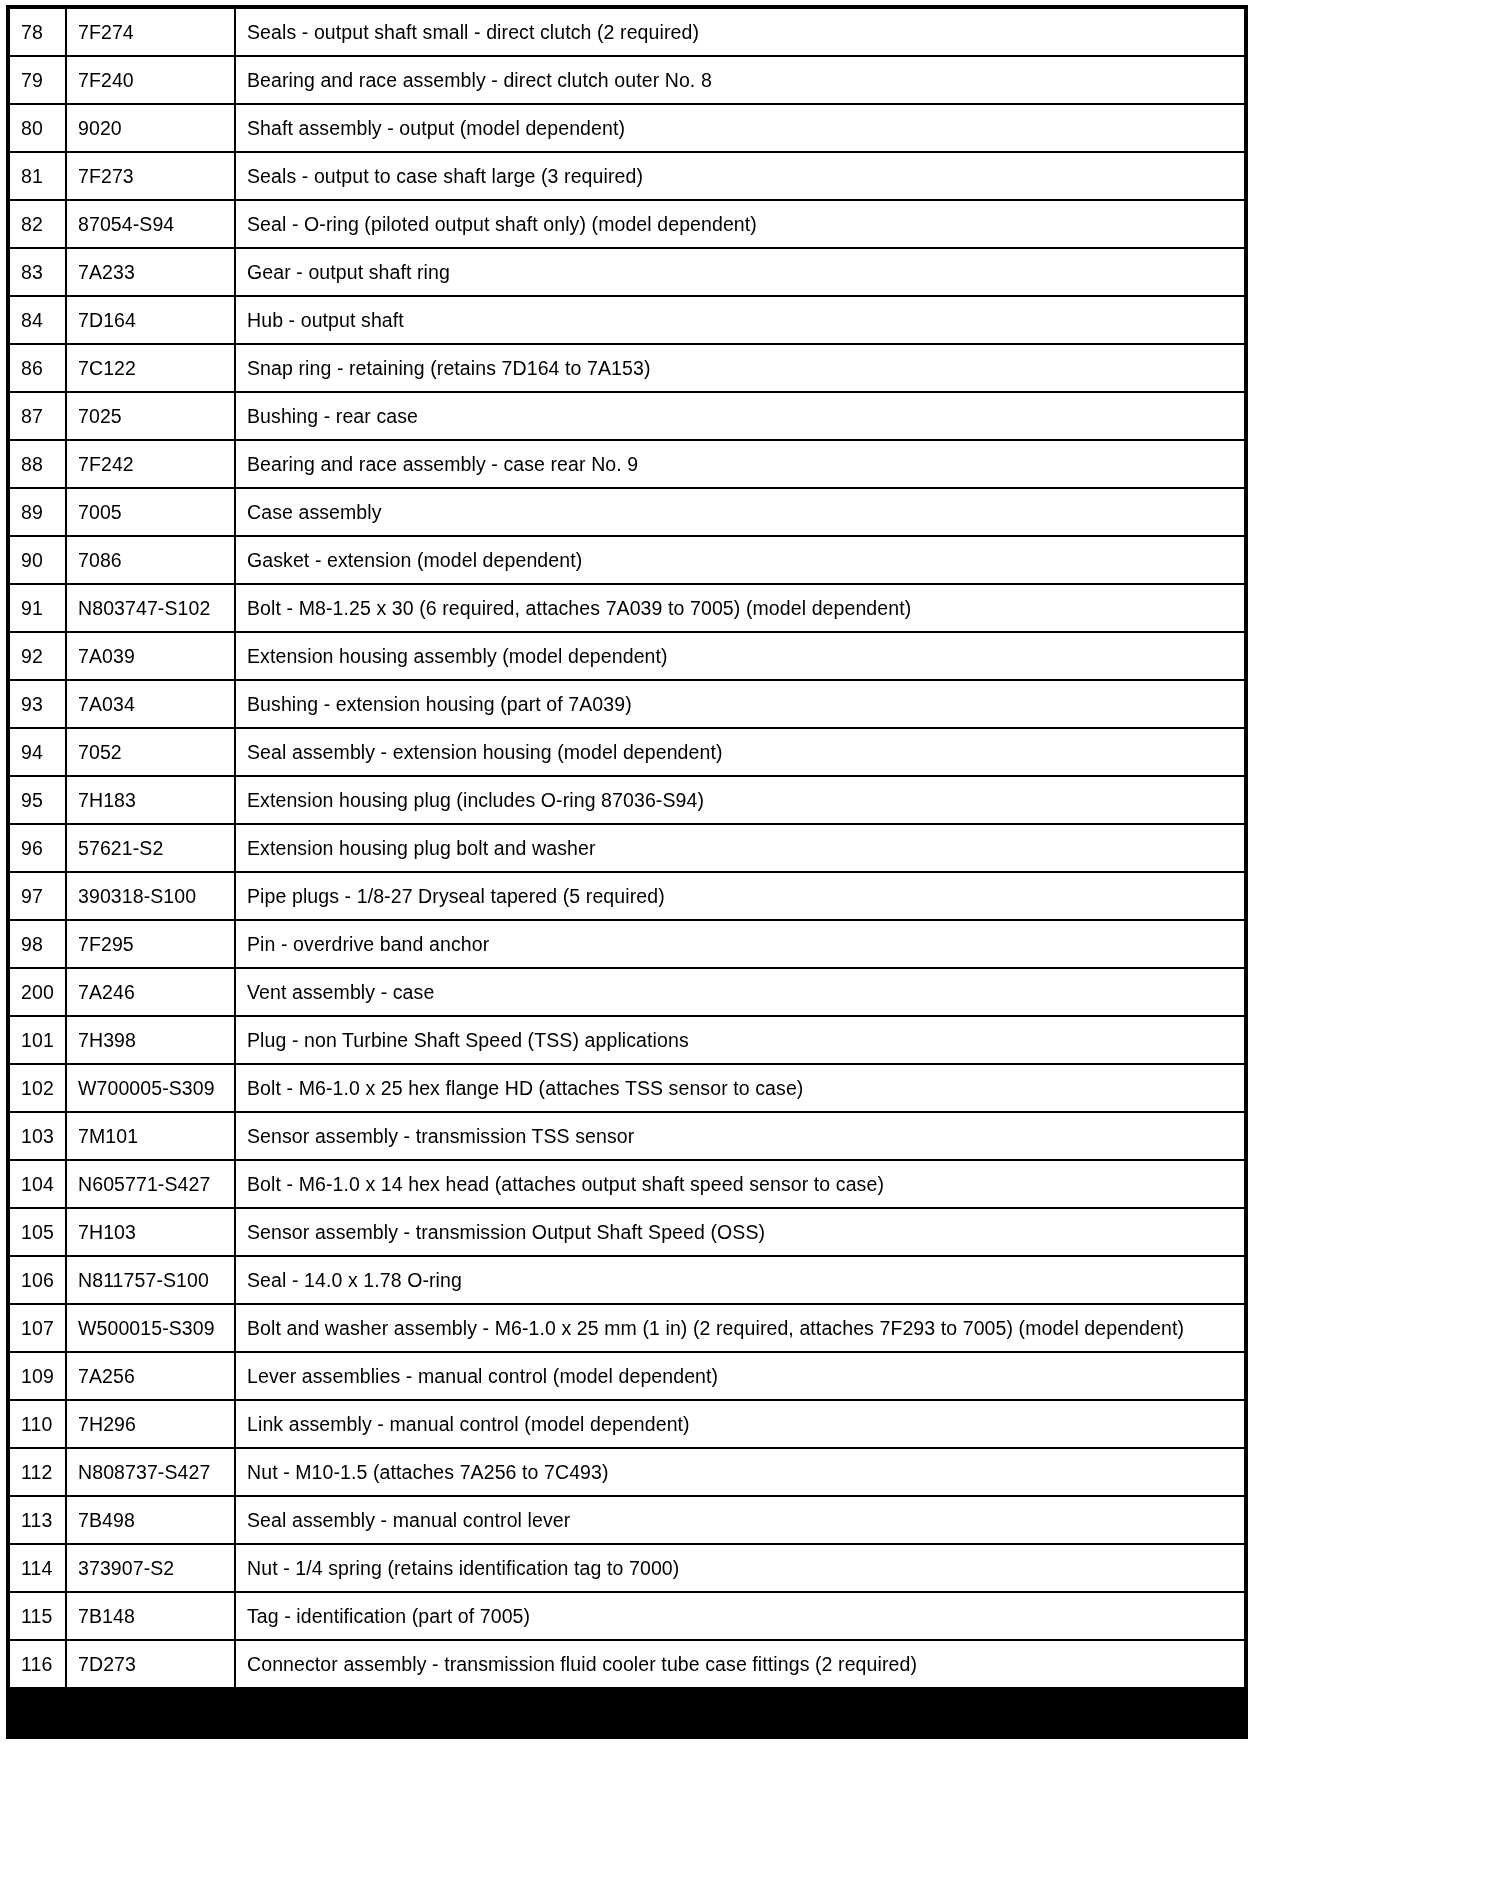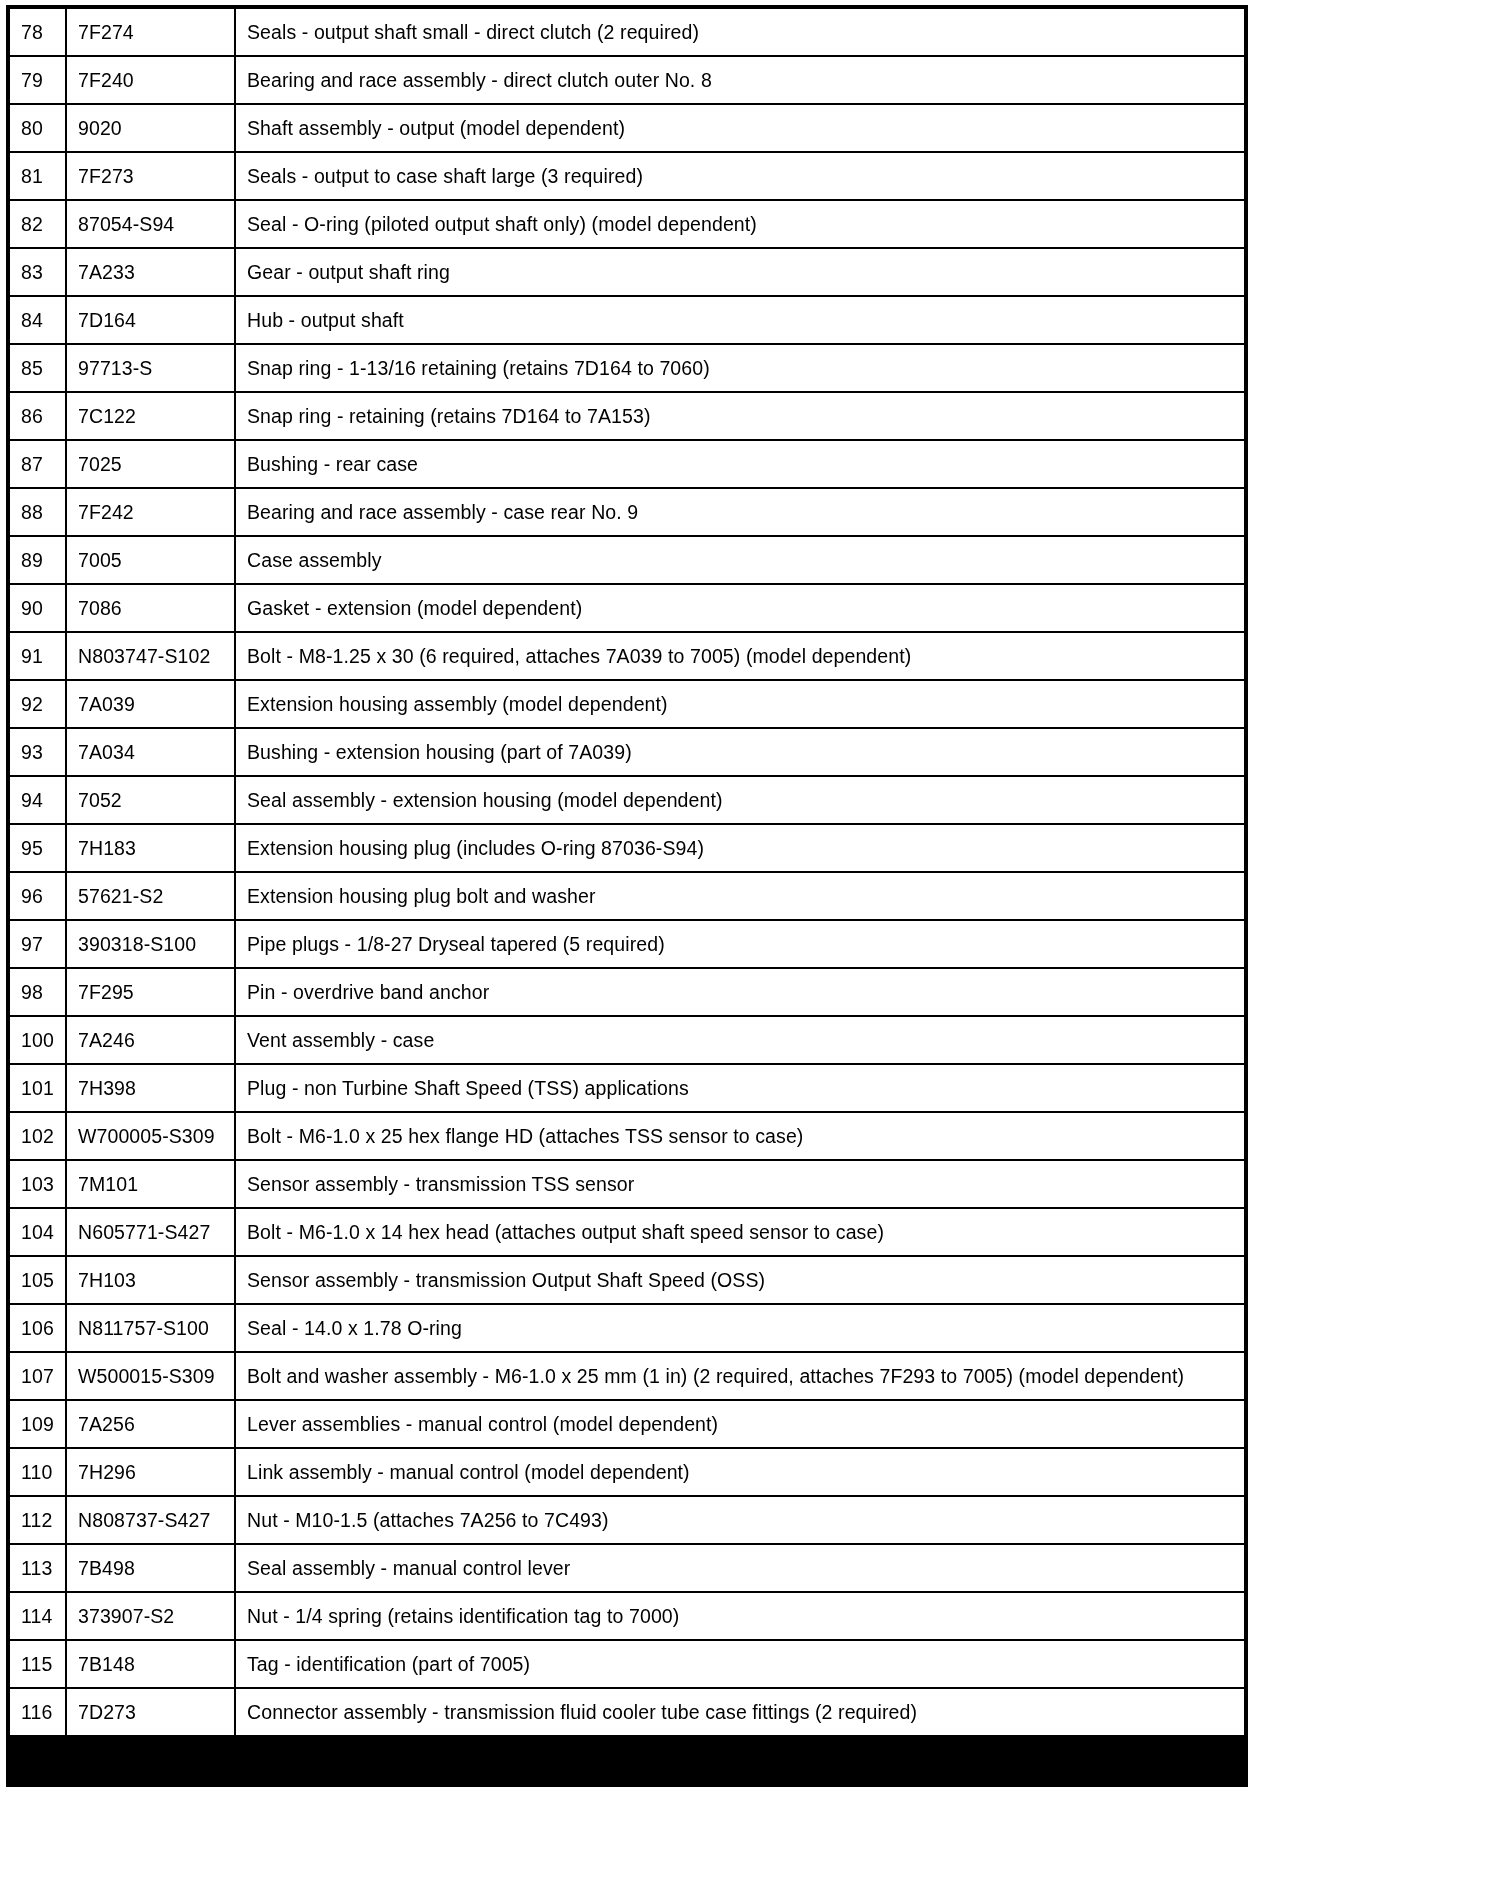--- a/index.html
+++ b/index.html
@@ -83,25 +83,20 @@
           <td>83</td>
           <td>7A233</td>
           <td>Gear - output shaft ring</td>
         </tr>
         <tr>
           <td>84</td>
           <td>7D164</td>
           <td>Hub - output shaft</td>
         </tr>
         <tr>
-          <td>85</td>
-          <td>97713-S</td>
-          <td>Snap ring - 1-13/16 retaining (retains 7D164 to 7060)</td>
-        </tr>
-        <tr>
           <td>86</td>
           <td>7C122</td>
           <td>Snap ring - retaining (retains 7D164 to 7A153)</td>
         </tr>
         <tr>
           <td>87</td>
           <td>7025</td>
           <td>Bushing - rear case</td>
         </tr>
         <tr>
@@ -153,21 +148,21 @@
           <td>97</td>
           <td>390318-S100</td>
           <td>Pipe plugs - 1/8-27 Dryseal tapered (5 required)</td>
         </tr>
         <tr>
           <td>98</td>
           <td>7F295</td>
           <td>Pin - overdrive band anchor</td>
         </tr>
         <tr>
-          <td>100</td>
+          <td>200</td>
           <td>7A246</td>
           <td>Vent assembly - case</td>
         </tr>
         <tr>
           <td>101</td>
           <td>7H398</td>
           <td>Plug - non Turbine Shaft Speed (TSS) applications</td>
         </tr>
         <tr>
           <td>102</td>

